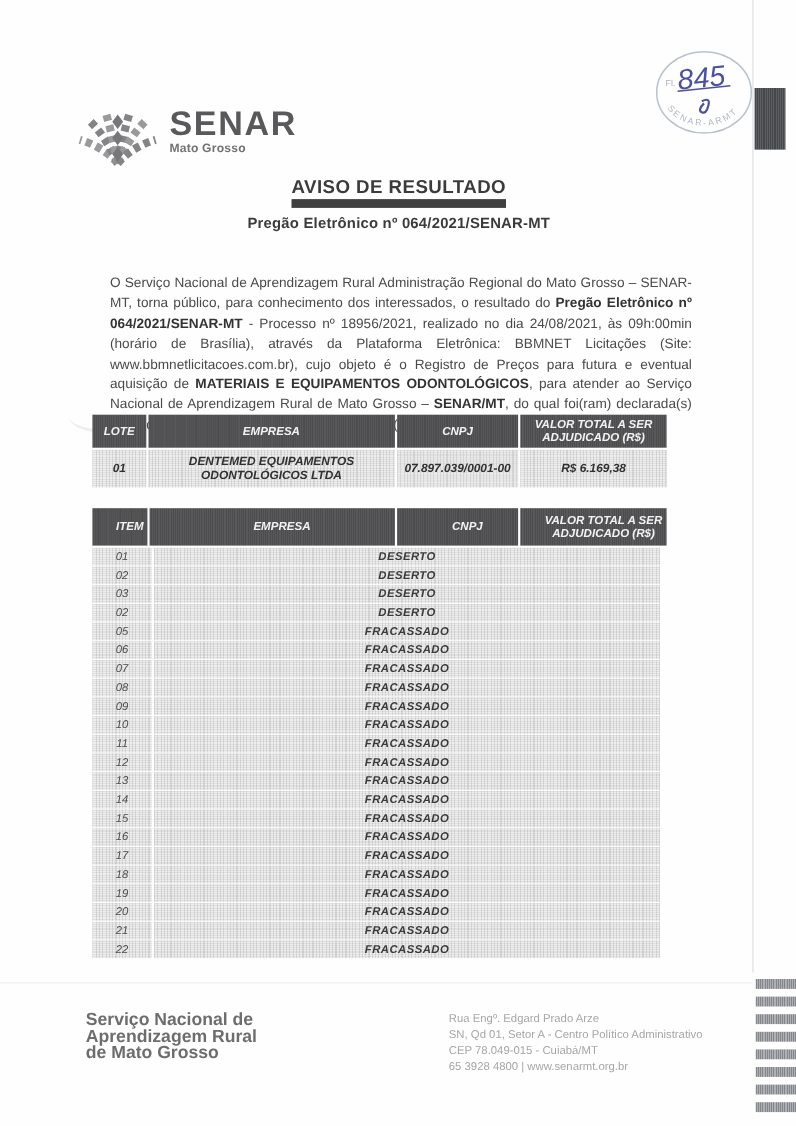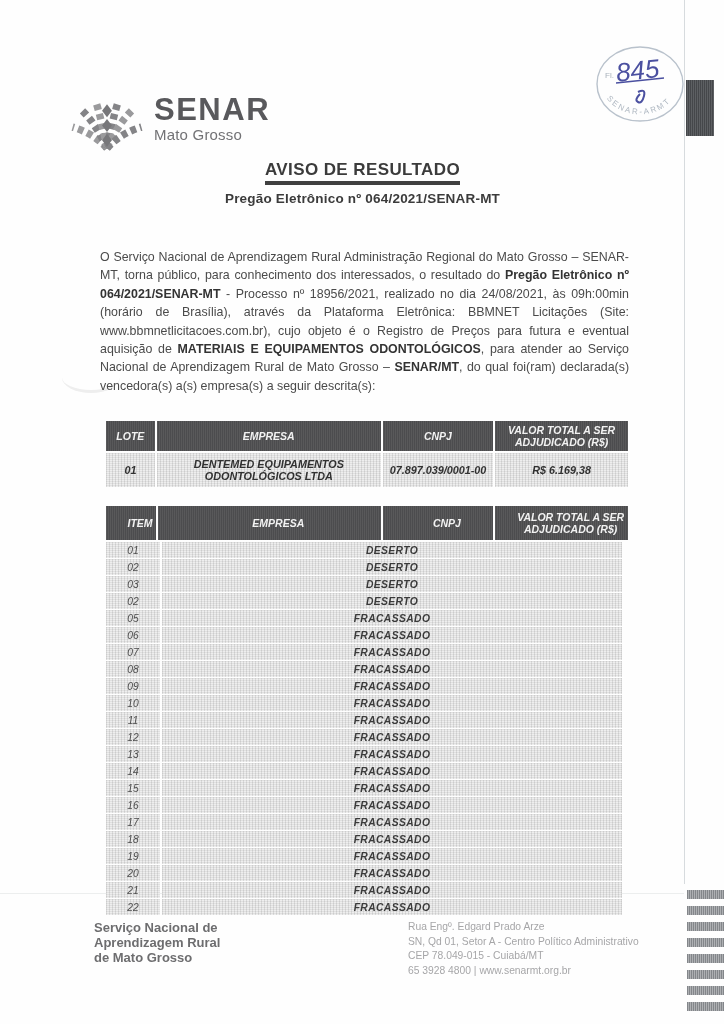--- a/index.html
+++ b/index.html
@@ -16,38 +16,38 @@
       background:repeating-linear-gradient(90deg,#83868a 0 1px,#aeb0b3 1px 2px);}
   .fold-line{position:absolute;left:0;top:893px;width:684px;height:0;border-top:1px solid #eceeee;}
   .hole-punch{position:absolute;left:62px;top:362px;width:58px;height:28px;
       border-bottom:3px solid #eeeeee;border-radius:0 0 50% 50%;}
 
   
   .logo{position:absolute;left:66px;top:72px;display:flex;align-items:center;}
   .logo-icon{width:82px;height:84px;}
   .logo-text{margin-left:6px;padding-top:10px;}
   .logo-title{font-size:31px;font-weight:bold;letter-spacing:1.5px;color:#59595c;line-height:30px;}
-  .logo-sub{font-size:15px;color:#727275;margin-top:1px;letter-spacing:.2px;}
+  .logo-sub{font-size:11px;color:#727275;margin-top:1px;letter-spacing:.2px;font-weight:bold;}
 
   
   .stamp{position:absolute;left:592px;top:42px;width:100px;height:88px;}
 
   
   .heading{position:absolute;left:40px;top:160px;width:645px;text-align:center;}
   .heading-title{display:inline-block;font-size:17px;font-weight:bold;color:#3b3b3b;
-      letter-spacing:.4px;border-bottom:4px solid #404040;padding-bottom:1px;}
+      letter-spacing:.4px;border-bottom:8px solid #404040;padding-bottom:1px;}
   .heading-sub{font-size:13.5px;font-weight:bold;color:#3b3b3b;margin-top:6px;letter-spacing:.2px;}
 
   
   .body-par{position:absolute;left:100px;top:248px;width:529px;font-size:12.4px;line-height:18.4px;
       text-align:justify;color:#4a4a4a;}
   .body-par span.b{font-weight:bold;color:#333;}
 
   
-  .tbl{position:absolute;left:106px;width:522px;margin-top:44px;}
+  .tbl{position:absolute;left:84px;width:522px;}
   .tbl-lot{top:377px;}
   .tbl-item{top:462px;}
   .hdr-row{display:flex;gap:2px;}
   .hdr-cell{background:repeating-linear-gradient(90deg,rgba(255,255,255,.07) 0 1px,transparent 1px 2px),#4c4c4e;
       color:#f2f2f2;font-weight:bold;font-style:italic;font-size:10.5px;line-height:12px;
       display:flex;align-items:center;justify-content:center;text-align:center;padding:2px 2px;box-sizing:border-box;}
   .cell-tex{background:
       repeating-linear-gradient(90deg,rgba(0,0,0,.09) 0 1px,transparent 1px 3px),
       repeating-linear-gradient(0deg,rgba(255,255,255,.45) 0 1px,transparent 1px 2px),#e0e0e0;}
   .c-lote{width:54px;} .c-emp{width:250px;} .c-cnpj{width:123px;} .c-val{width:148px;}
@@ -57,21 +57,21 @@
   .lot-cell{height:34px;display:flex;align-items:center;justify-content:center;text-align:center;
       font-weight:bold;font-style:italic;font-size:10.8px;line-height:12px;color:#313131;box-sizing:border-box;padding:0 3px;}
   .item-rows{margin-top:2px;display:flex;flex-direction:column;gap:1px;}
   .item-row{display:flex;gap:2px;height:16px;}
   .item-cell{display:flex;align-items:center;justify-content:center;
       font-style:italic;font-weight:bold;font-size:10.3px;color:#3a3a3a;}
   .item-num{width:54px;font-weight:normal;color:#4c4c4c;}
   .item-status{width:460px;letter-spacing:.4px;}
 
   
-  .footer-org{position:absolute;left:78px;top:920px;font-size:13px;font-weight:bold;color:#6d6d6f;line-height:15px;margin-left:16px;}
+  .footer-org{position:absolute;left:78px;top:920px;font-size:16px;font-weight:bold;color:#6d6d6f;line-height:15px;}
   .footer-addr{position:absolute;left:408px;top:920px;font-size:10.3px;color:#a6a6a8;line-height:14.5px;}
 </style>
 </head>
 <body>
 
 <div class="page">
 
   <div class="edge-line"></div>
   <div class="edge-patch"></div>
   <div class="scan-bar" style="top:890px"></div>

